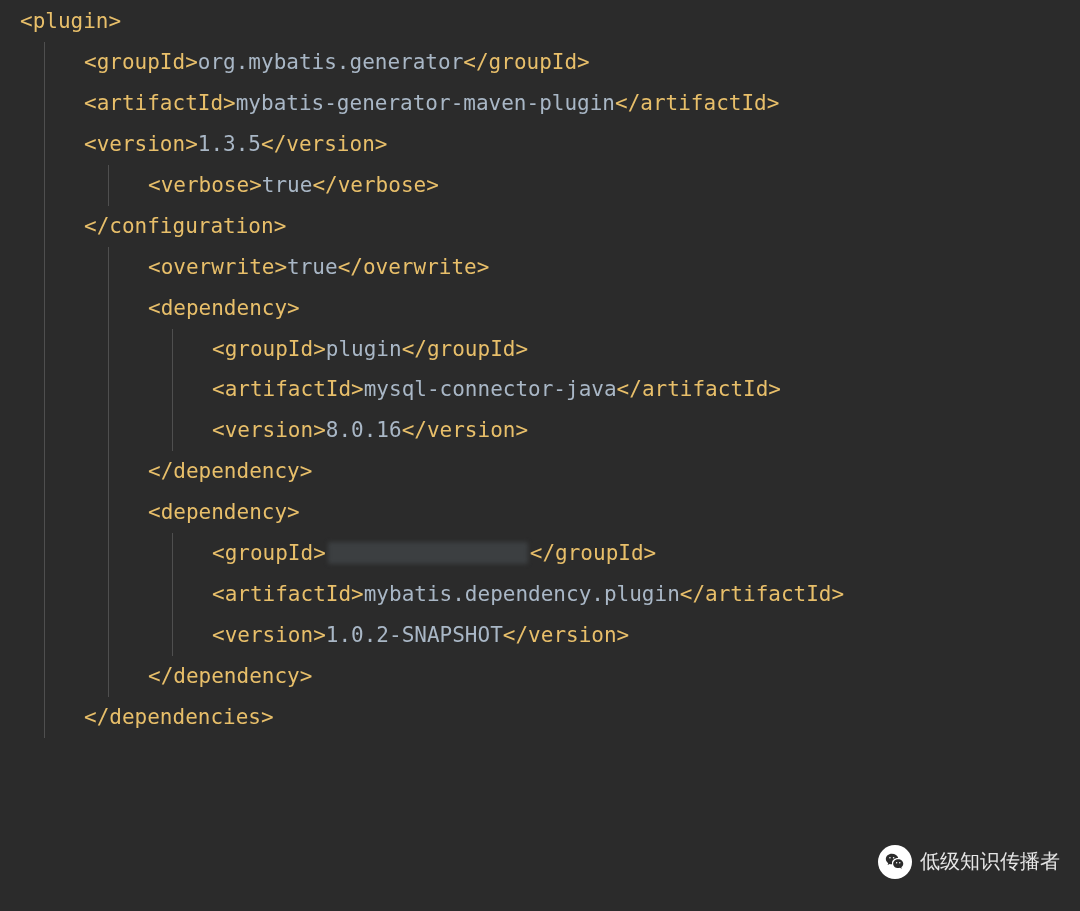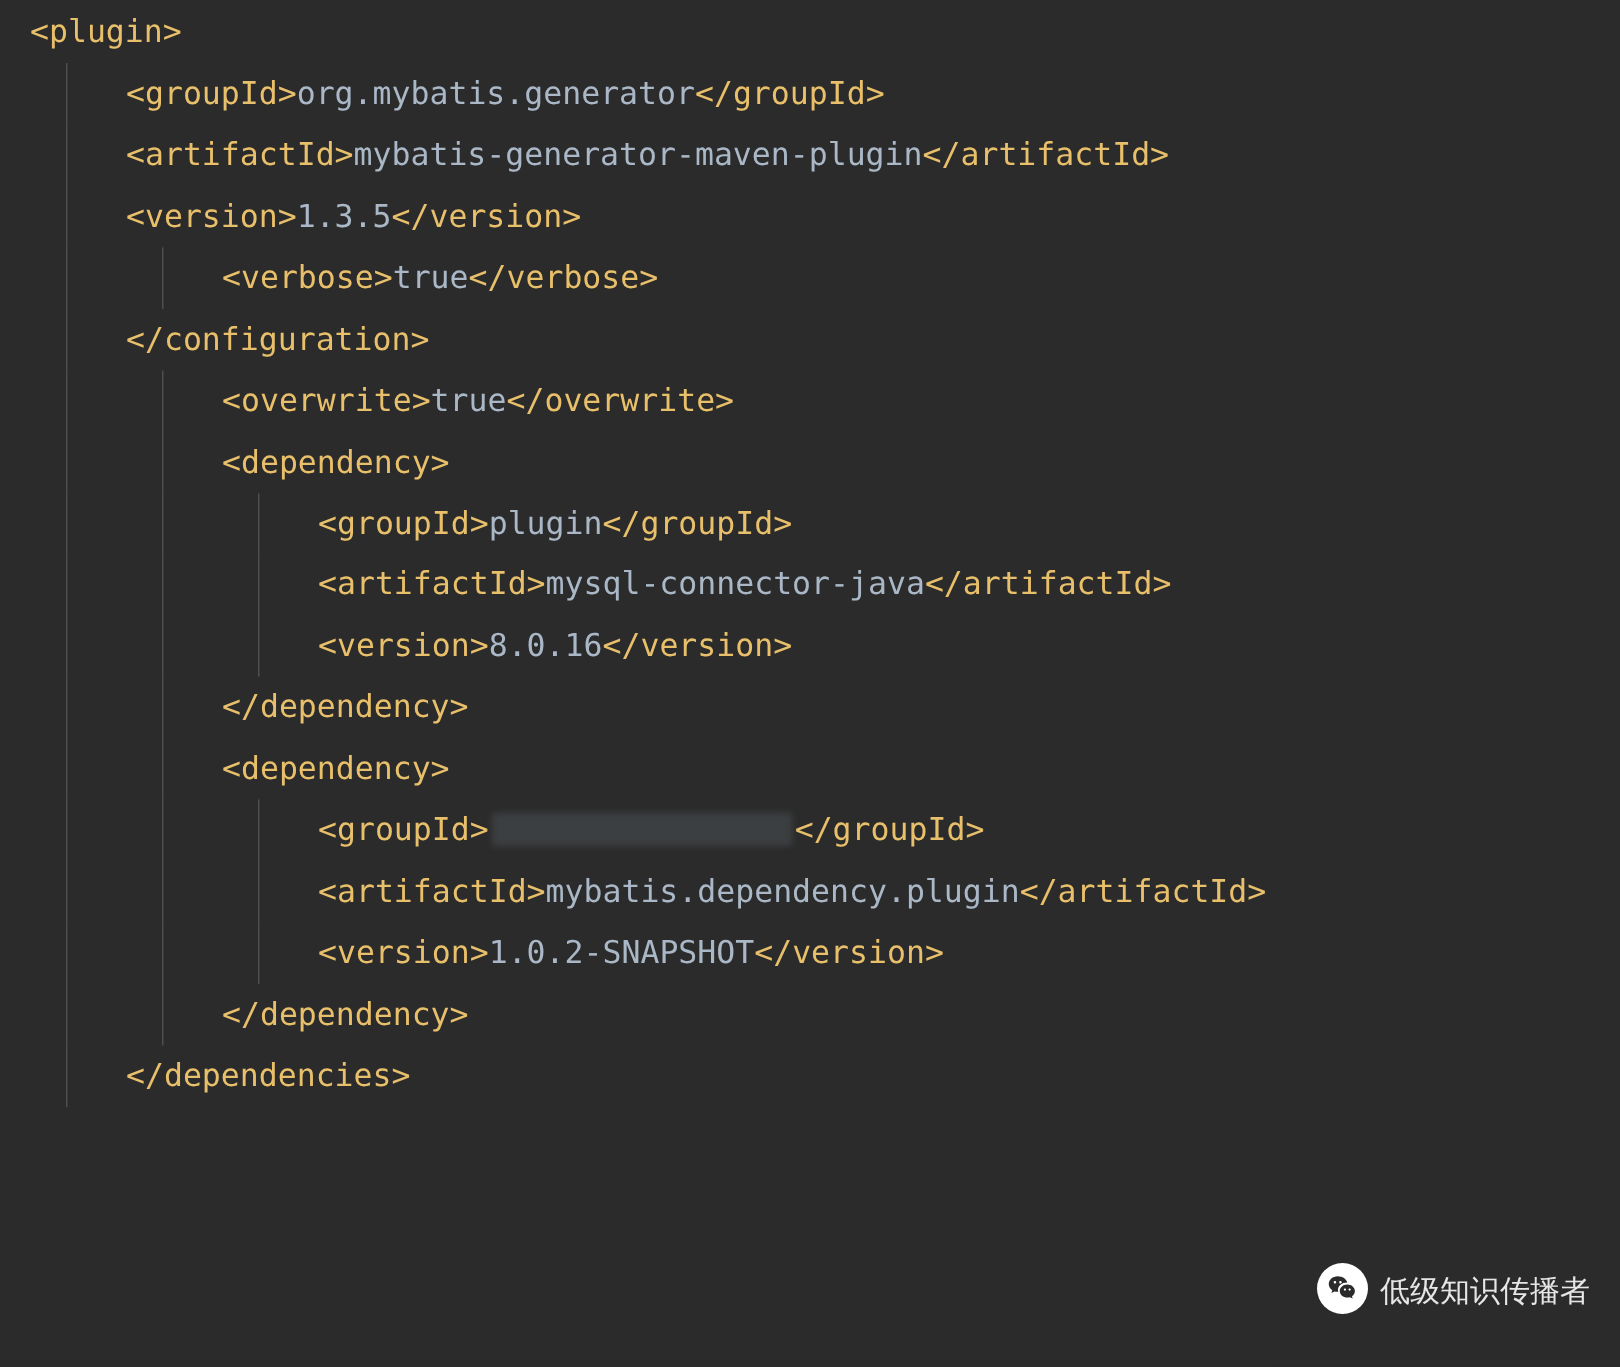--- a/index.html
+++ b/index.html
@@ -10,21 +10,21 @@
   .i2{padding-left:128px}
   .i3{padding-left:192px}
   .tag{color:#e8bf6a}
   .val{color:#a9b7c6}
   
   .g{position:absolute;top:0;bottom:0;width:0;border-left:1px solid #4f4f4f}
   .g1{left:24px}
   .g2{left:88px}
   .g3{left:152px}
   .blur{display:inline-block;vertical-align:-4px;width:200px;height:22px;background:#3c3f41;filter:blur(2px);border-radius:2px;margin:0 2px}
-  .watermark{position:absolute;right:20px;bottom:30px;color:#e6e6e6;font-family:"Helvetica Neue","PingFang SC","Microsoft YaHei",sans-serif;font-size:20px;display:flex;gap:8px}
+  .watermark{position:absolute;right:20px;bottom:30px;color:#e6e6e6;font-family:"Helvetica Neue","PingFang SC","Microsoft YaHei",sans-serif;font-size:20px;display:flex;align-items:center;gap:8px}
   .wm-icon{width:34px;height:34px;border-radius:50%;background:#fff;display:flex;align-items:center;justify-content:center}
   .wm-icon svg{width:22px;height:22px}
 </style>
 </head>
 <body>
 
 <div class="code">
 
   <div class="line"><span class="tag">&lt;plugin&gt;</span></div>
 

